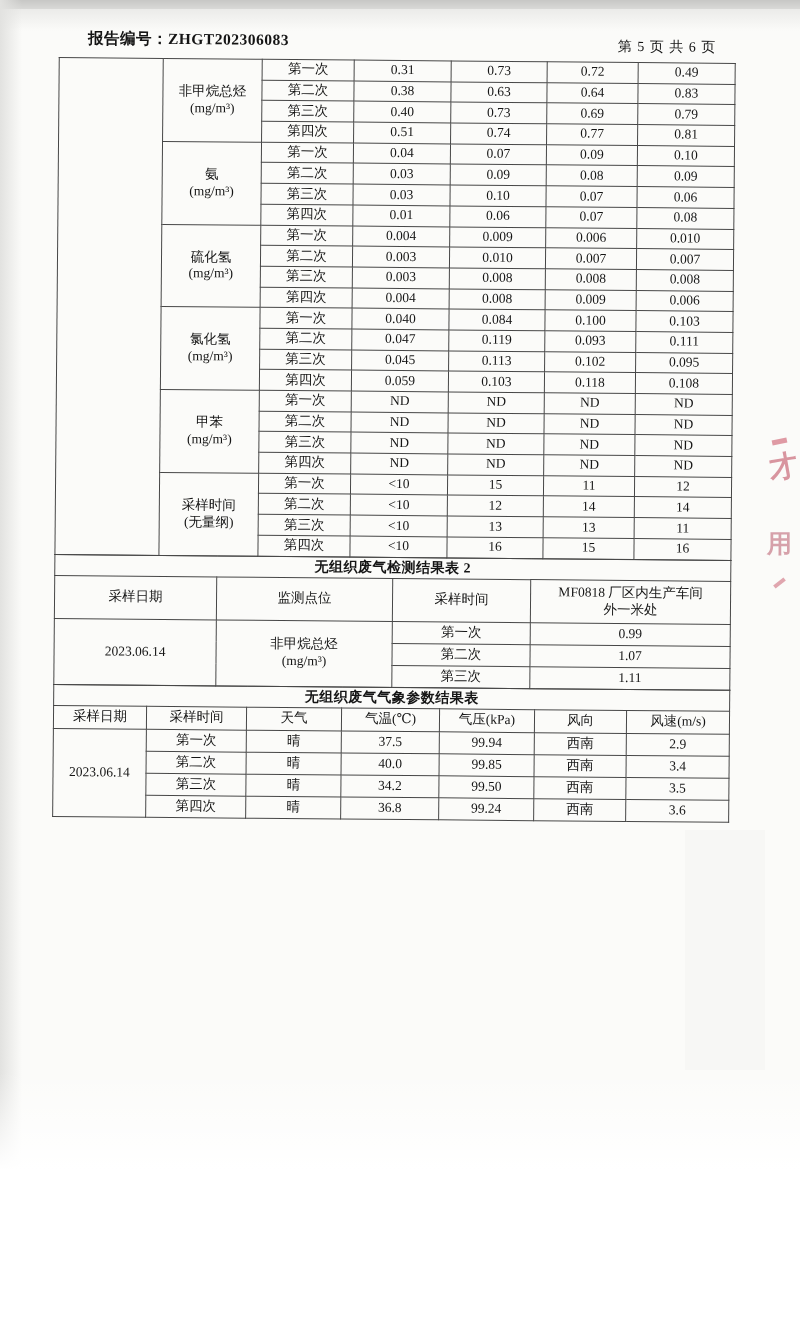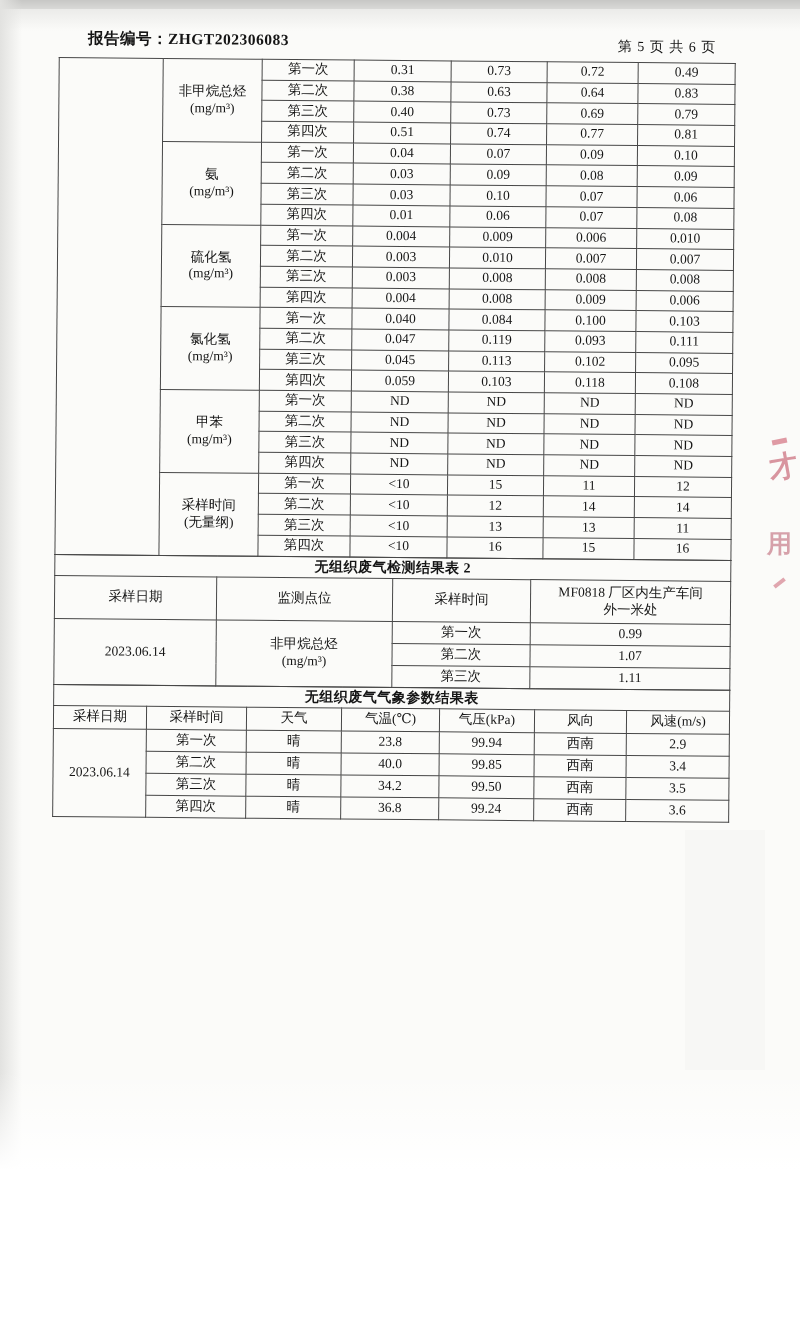--- a/index.html
+++ b/index.html
@@ -342,21 +342,21 @@
           <td>天气</td>
           <td>气温(℃)</td>
           <td>气压(kPa)</td>
           <td>风向</td>
           <td>风速(m/s)</td>
         </tr>
         <tr>
           <td rowspan="4">2023.06.14</td>
           <td>第一次</td>
           <td>晴</td>
-          <td>23.8</td>
+          <td>37.5</td>
           <td>99.94</td>
           <td>西南</td>
           <td>2.9</td>
         </tr>
         <tr>
           <td>第二次</td>
           <td>晴</td>
           <td>40.0</td>
           <td>99.85</td>
           <td>西南</td>

